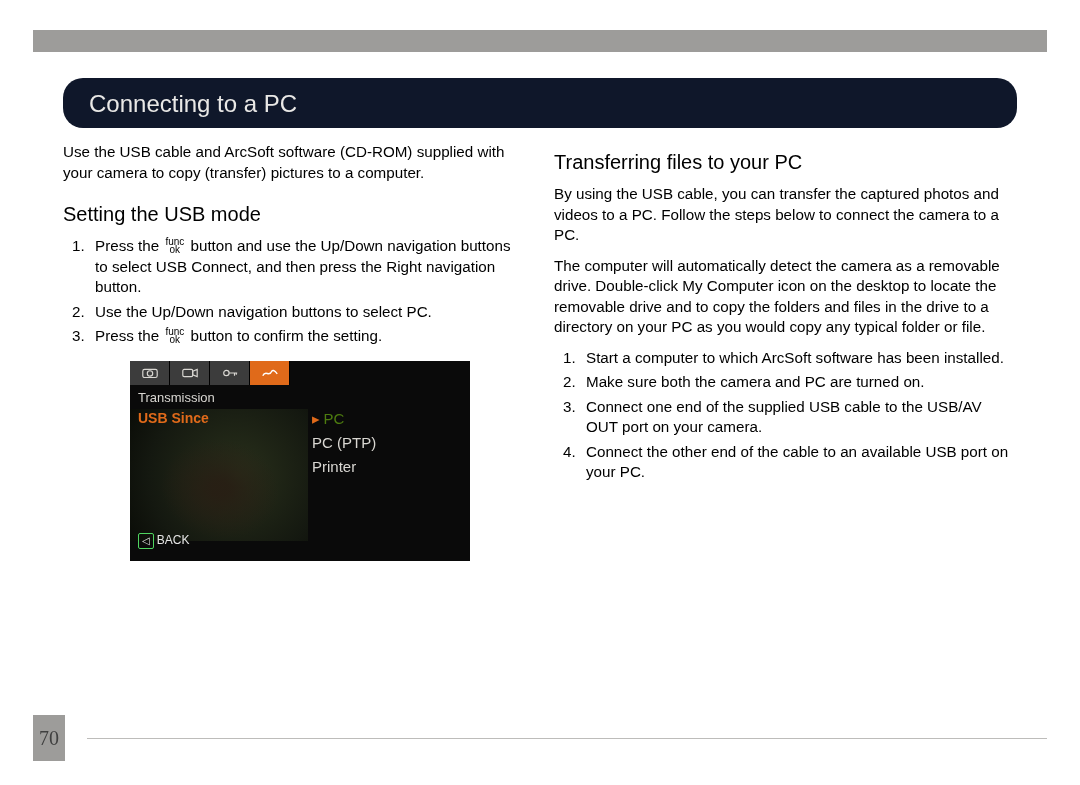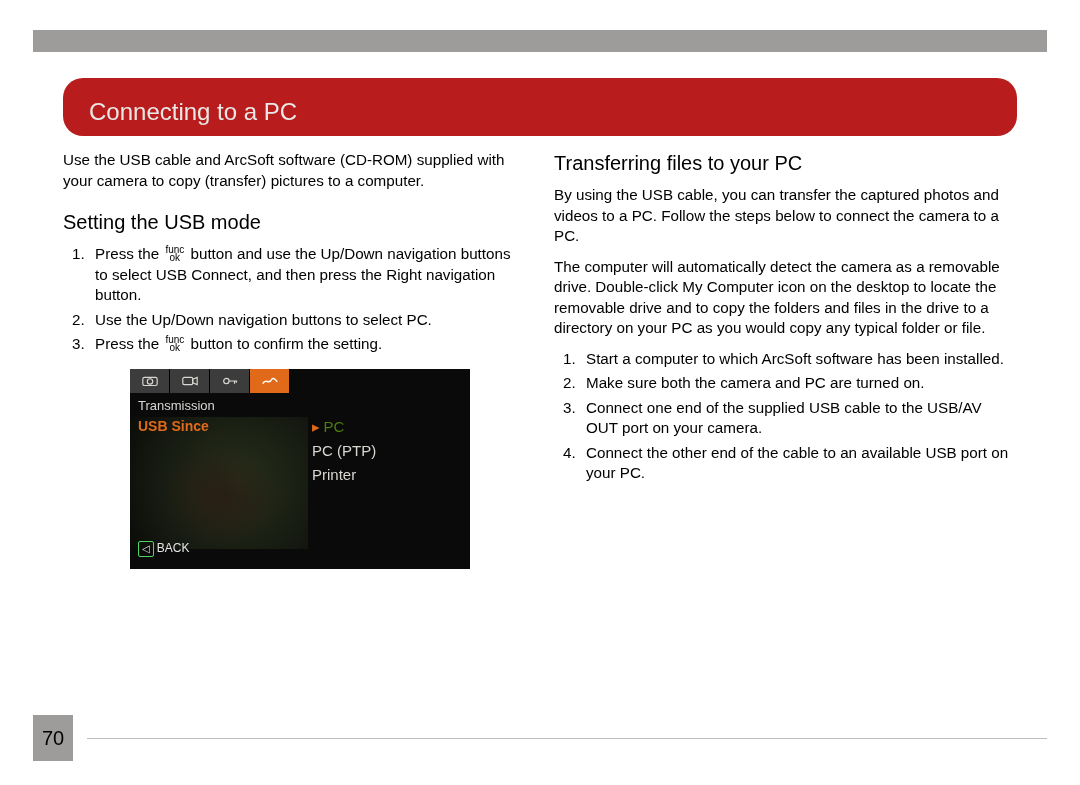--- a/index.html
+++ b/index.html
@@ -16,24 +16,24 @@
     top: 30px; left: 33px; right: 33px;
     height: 22px;
     background: #9d9c9a;
   }
   .page-area {
     position: absolute;
     top: 52px; left: 33px; right: 33px; bottom: 0;
     padding: 26px 30px 20px 30px;
   }
   .title-pill {
-    background: #b91c1c;
+    background: #0f172a;
     color: #e9e8e6;
     font-size: 24px;
-    padding: 20px 26px 10px 26px;
+    padding: 12px 26px 10px 26px;
     border-radius: 20px;
     display: inline-block;
     width: 100%;
   }
   .cols {
     display: flex;
     gap: 28px;
     margin-top: 14px;
   }
   .col { flex: 1; font-size: 15.2px; line-height: 1.35; }
@@ -103,25 +103,26 @@
     position:absolute; left:8px; bottom:12px;
     color:#e5e5e5; font-size:12px;
   }
   .lcd .back .key {
     display:inline-block; border:1px solid #4fd560; padding:0 3px; margin-right:3px;
     font-size:10px; border-radius:2px;
   }
 
   .page-num-tab {
     position:absolute; left:33px; bottom:24px;
-    width: 40px; height: 46px;
+    width: 32px; height: 46px;
     background: #9d9c9a;
-    color: #000000;
+    color: #404040;
     display:flex; align-items:center; justify-content:center;
     font-size: 20px;
+    font-family: Liberation Serif, serif;
   }
   .bottom-rule {
     position:absolute; left:87px; right:33px; bottom:46px;
     border-top: 1px solid #bdbcba;
   }
 </style>
 </head>
 <body>
 
 <div class="top-bar"></div>
@@ -185,21 +186,21 @@
           </div>
           <div class="back">
             <span class="key">◁</span><span>BACK</span>
           </div>
         </div>
       </div>
 
     </div>
 
     <div class="col">
-      <div class="h2" style="margin-top:0">Transferring files to your PC</div>
+      <div class="h2" style="margin-top:7px">Transferring files to your PC</div>
       <p>By using the USB cable, you can transfer the captured photos and videos to a PC. Follow the steps below to connect the camera to a PC.</p>
       <p>The computer will automatically detect the camera as a removable drive. Double-click My Computer icon on the desktop to locate the removable drive and to copy the folders and files in the drive to a directory on your PC as you would copy any typical folder or file.</p>
       <ol>
         <li>Start a computer to which ArcSoft software has been installed.</li>
         <li>Make sure both the camera and PC are turned on.</li>
         <li>Connect one end of the supplied USB cable to the USB/AV OUT port on your camera.</li>
         <li>Connect the other end of the cable to an available USB port on your PC.</li>
       </ol>
     </div>
 

